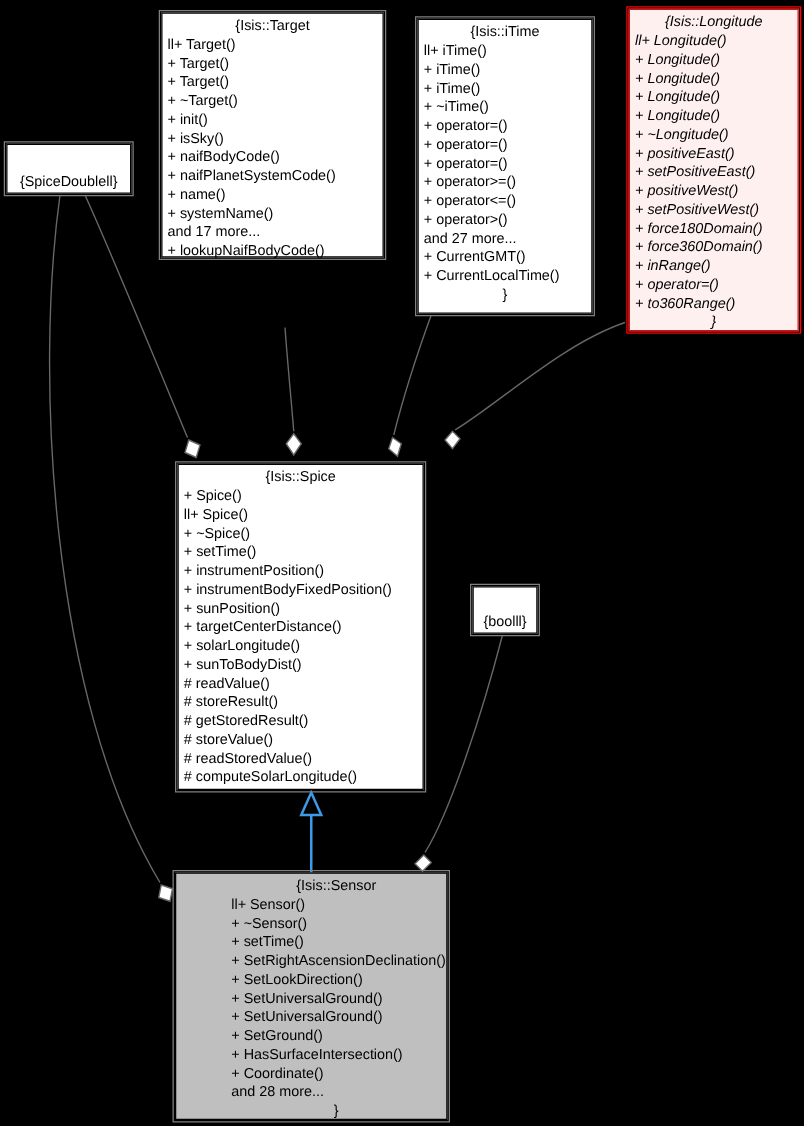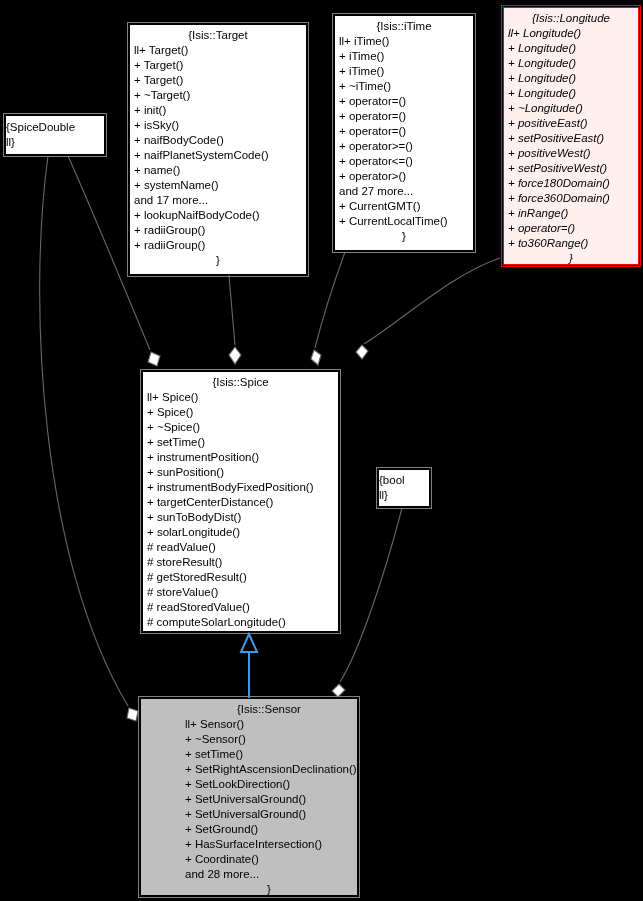--- a/index.html
+++ b/index.html
@@ -68,22 +68,22 @@
     position: absolute;
     box-sizing: border-box;
     background: #ffffff;
     border: 1px solid #000000;
     outline: 1px solid #808080;
     outline-offset: 1px;
     font-size: 11.5px;
     line-height: 15px;
     color: #000000;
     display: flex;
-    flex-direction: column;
-    align-items: flex-start;
+    flex-direction: row;
+    align-items: flex-end;
     justify-content: center;
     z-index: 2;
   }
   .type-box div { white-space: nowrap; }
 </style>
 </head>
 <body>
 
 <div id="canvas">
 
@@ -114,21 +114,21 @@
   <div class="type-box" style="left:5px; top:115px; width:100px; height:40px;">
     <div>{SpiceDouble</div>
     <div>ll}</div>
   </div>
 
   <div class="type-box" style="left:378px; top:469px; width:52px; height:38px;">
     <div>{bool</div>
     <div>ll}</div>
   </div>
 
-  <div class="uml-box" style="left:129px; top:24px; width:178px; height:251px;">
+  <div class="uml-box" style="left:129px; top:10px; width:178px; height:196px;">
     <div class="uml-title">{Isis::Target</div>
     <ul class="uml-members">
       <li>ll+ Target()</li>
       <li>+ Target()</li>
       <li>+ Target()</li>
       <li>+ ~Target()</li>
       <li>+ init()</li>
       <li>+ isSky()</li>
       <li>+ naifBodyCode()</li>
       <li>+ naifPlanetSystemCode()</li>
@@ -180,30 +180,30 @@
       <li>+ inRange()</li>
       <li>+ operator=()</li>
       <li>+ to360Range()</li>
     </ul>
     <div class="uml-close">}</div>
   </div>
 
   <div class="uml-box" style="left:142px; top:371px; width:197px; height:261px;">
     <div class="uml-title">{Isis::Spice</div>
     <ul class="uml-members">
+      <li>+ Spice()</li>
       <li>ll+ Spice()</li>
-      <li>+ Spice()</li>
       <li>+ ~Spice()</li>
       <li>+ setTime()</li>
       <li>+ instrumentPosition()</li>
+      <li>+ instrumentBodyFixedPosition()</li>
       <li>+ sunPosition()</li>
-      <li>+ instrumentBodyFixedPosition()</li>
       <li>+ targetCenterDistance()</li>
+      <li>+ solarLongitude()</li>
       <li>+ sunToBodyDist()</li>
-      <li>+ solarLongitude()</li>
       <li># readValue()</li>
       <li># storeResult()</li>
       <li># getStoredResult()</li>
       <li># storeValue()</li>
       <li># readStoredValue()</li>
       <li># computeSolarLongitude()</li>
     </ul>
     <div class="uml-close">}</div>
   </div>
 

